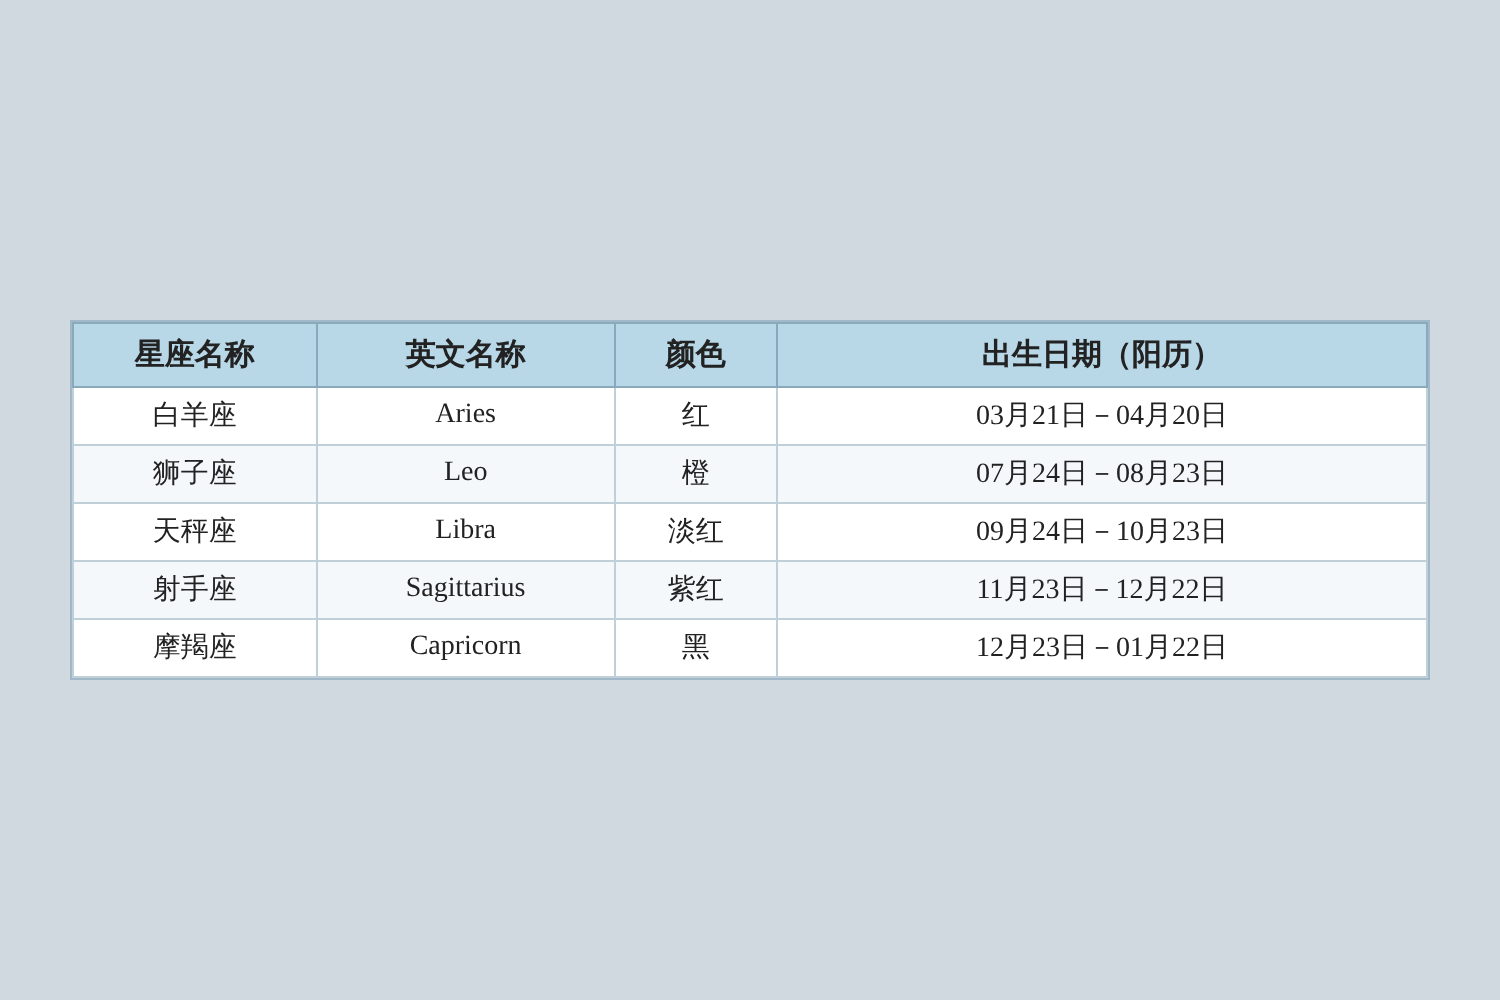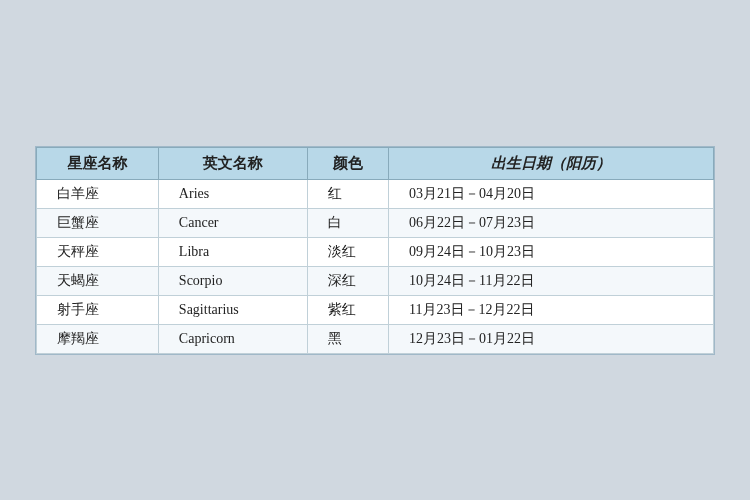--- a/index.html
+++ b/index.html
@@ -34,27 +34,28 @@
     }
     tbody tr {
       background-color: #ffffff;
     }
     tbody tr:nth-child(even) {
       background-color: #f4f8fb;
     }
     tbody td {
       border: 1px solid #c0d0d8;
       padding: 5px 20px;
+      text-align: center;
       font-size: 14px;
       color: #222;
     }
     .col-chinese { width: 18%; }
     .col-english { width: 22%; }
     .col-color   { width: 12%; }
-    .col-date    { width: 48%; font-style: italic; }
+    .col-date    { width: 48%; }
   </style>
 </head>
 <body>
 
 <div class="table-wrapper">
   <table>
     <thead>
       <tr>
         <th class="col-chinese">星座名称</th>
         <th class="col-english">英文名称</th>
@@ -63,36 +64,30 @@
       </tr>
     </thead>
     <tbody id="table-body">
     <tr>
           <td>白羊座</td>
           <td>Aries</td>
           <td>红</td>
           <td>03月21日－04月20日</td>
         </tr>
         <tr>
-          <td>巨蟹座</td>
-          <td>Cancer</td>
-          <td>白</td>
-          <td>06月22日－07月23日</td>
+          <td>狮子座</td>
+          <td>Leo</td>
+          <td>橙</td>
+          <td>07月24日－08月23日</td>
         </tr>
         <tr>
           <td>天秤座</td>
           <td>Libra</td>
           <td>淡红</td>
           <td>09月24日－10月23日</td>
-        </tr>
-        <tr>
-          <td>天蝎座</td>
-          <td>Scorpio</td>
-          <td>深红</td>
-          <td>10月24日－11月22日</td>
         </tr>
         <tr>
           <td>射手座</td>
           <td>Sagittarius</td>
           <td>紫红</td>
           <td>11月23日－12月22日</td>
         </tr>
         <tr>
           <td>摩羯座</td>
           <td>Capricorn</td>

